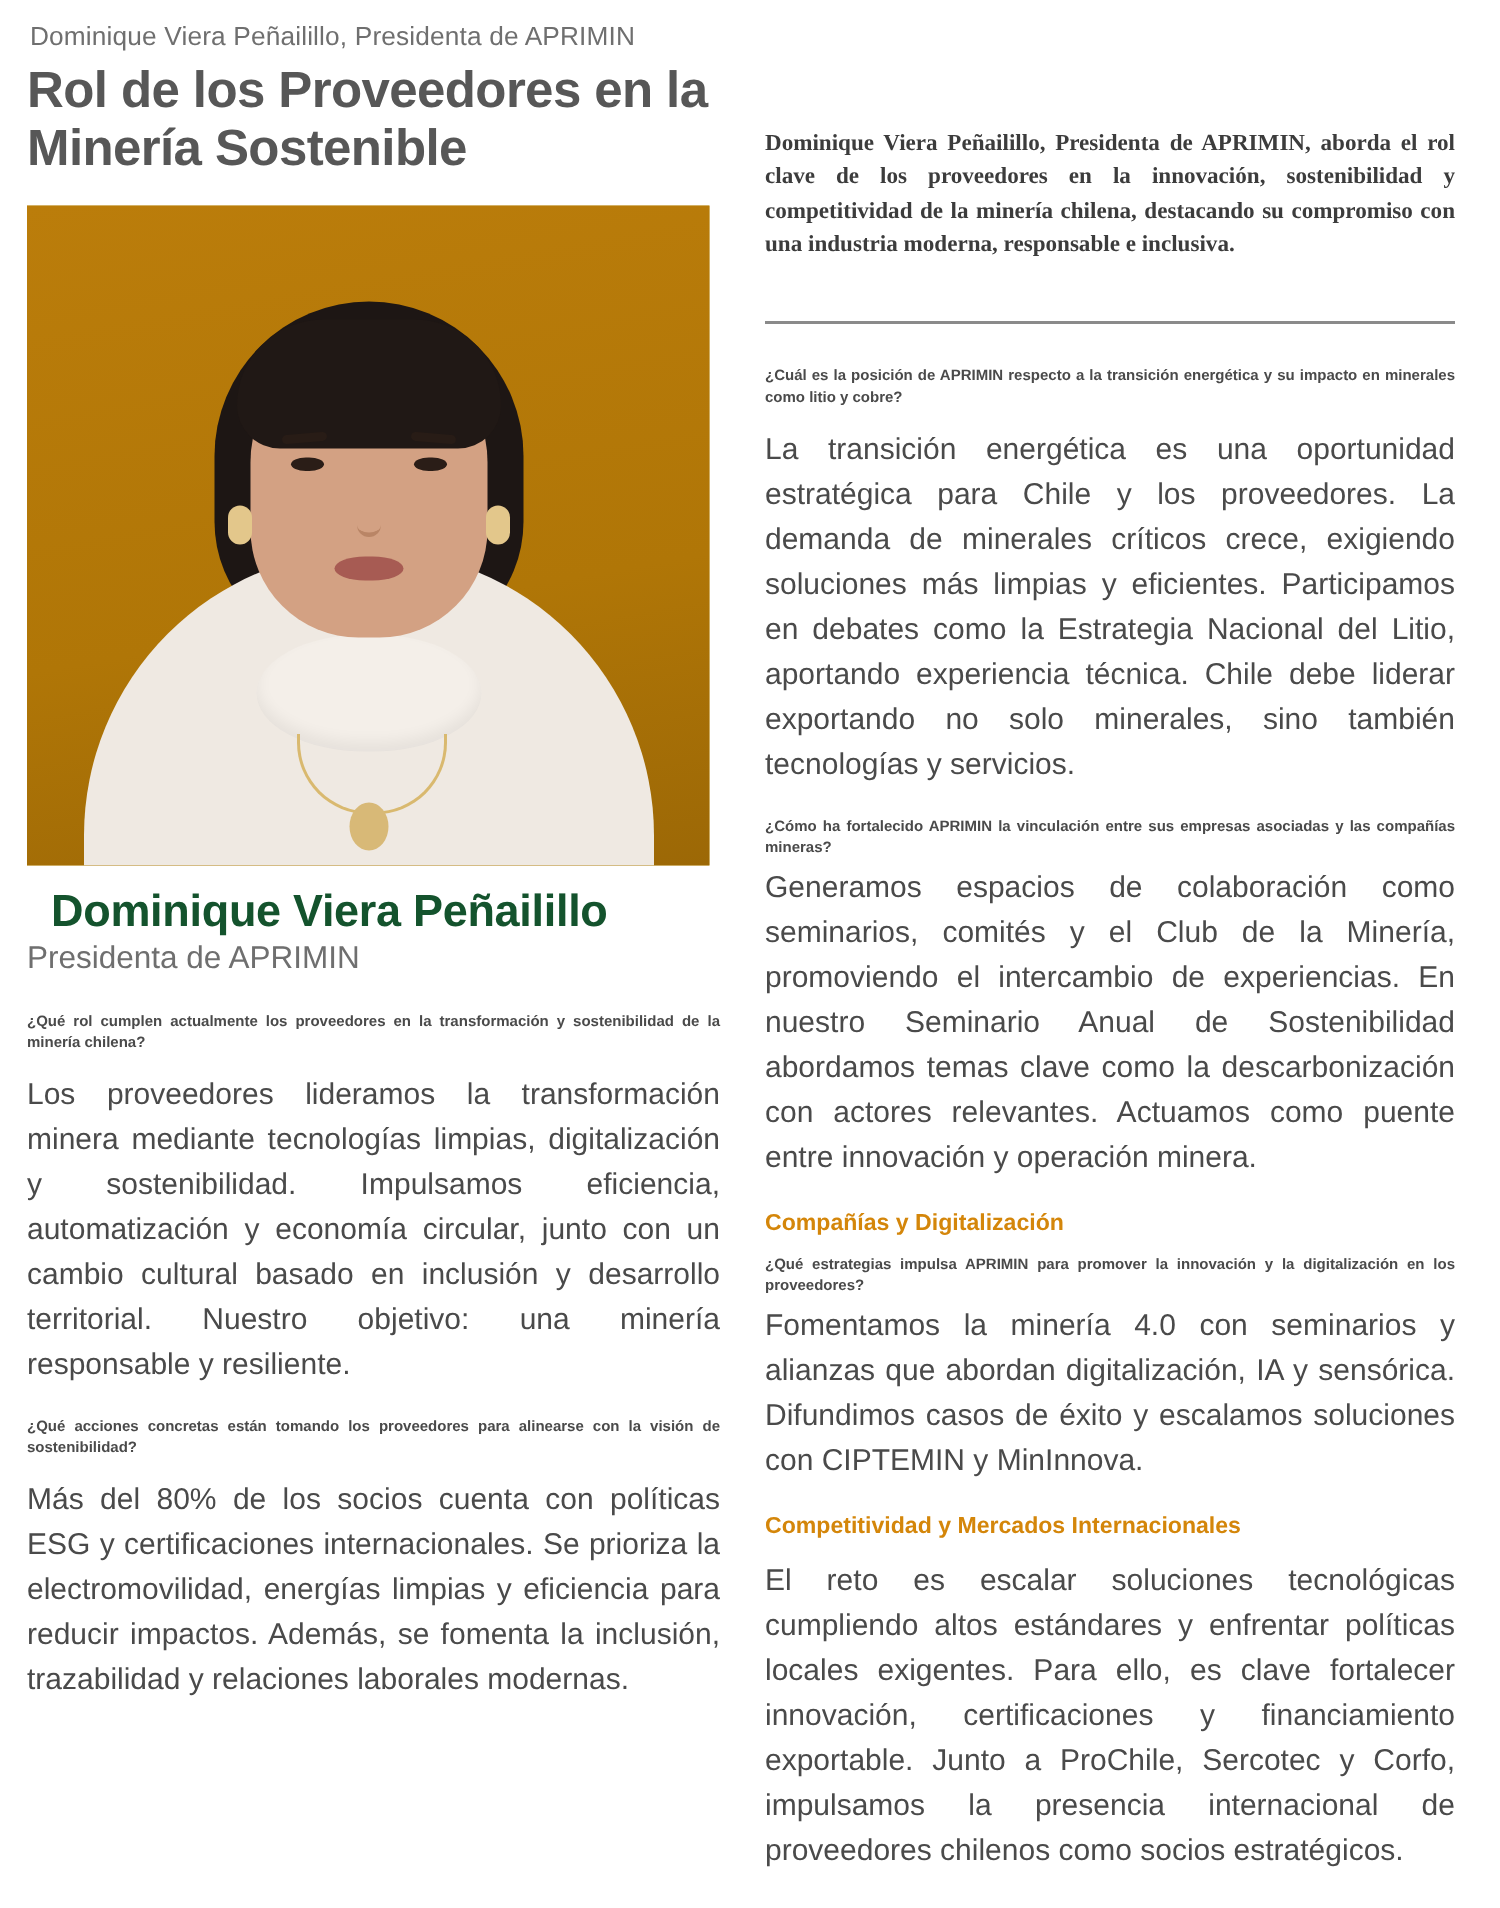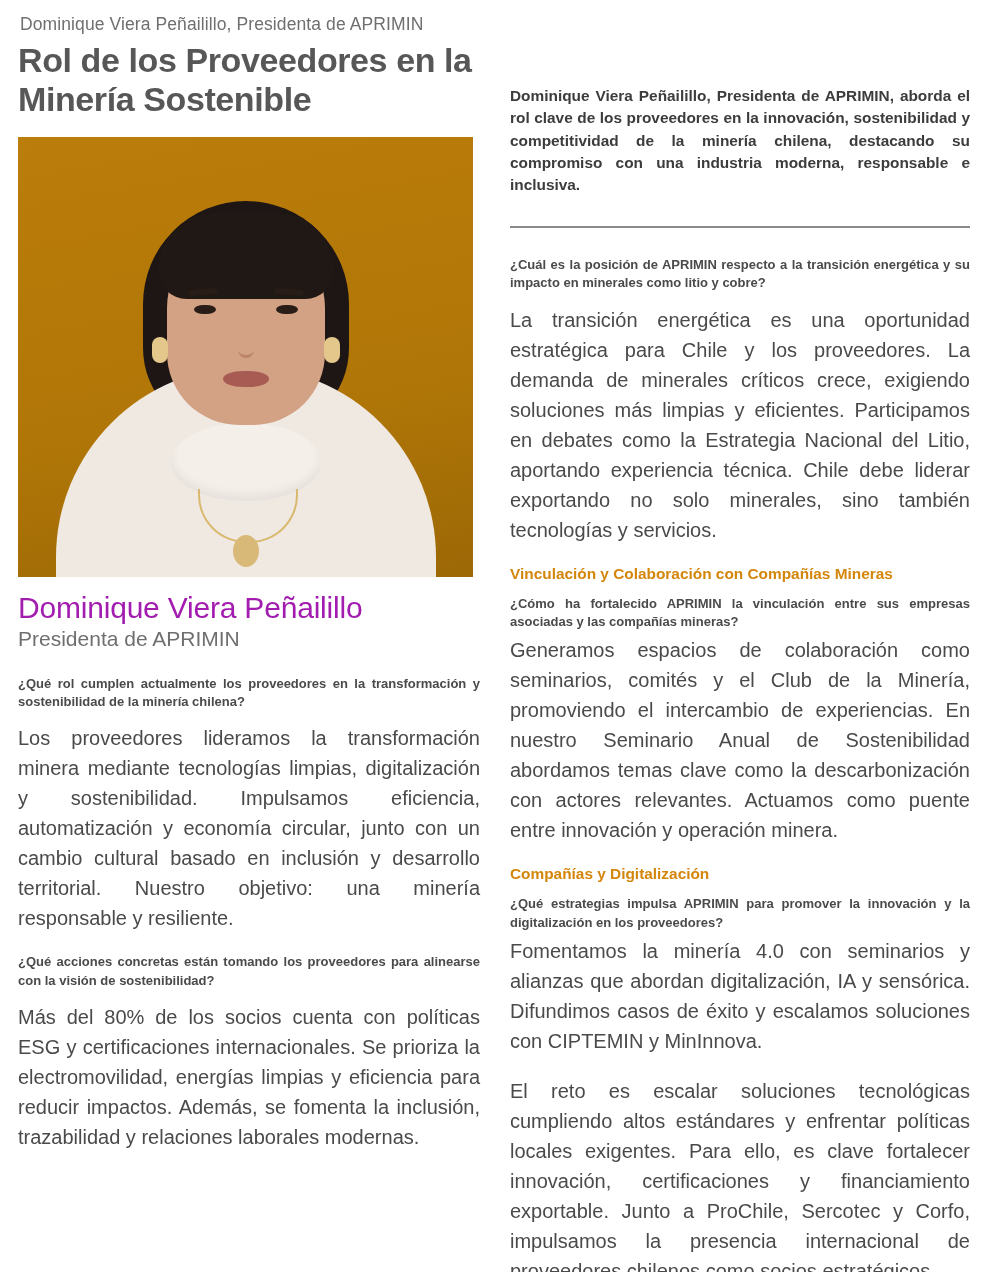--- a/index.html
+++ b/index.html
@@ -192,52 +192,53 @@
     left: 50%;
     top: 398px;
     width: 26px;
     height: 32px;
     margin-left: -13px;
     background: #d8b977;
     border-radius: 13px / 16px;
   }
   .name {
     font-size: 30px;
-    font-weight: 400;
-    color: #a21caf;
-    margin: 2px 0 2px 0;
+    font-weight: 700;
+    color: #14532d;
+    margin: 2px 0 2px 16px;
     letter-spacing: -0.2px;
   }
   .role {
     font-size: 21px;
     color: #6f6f6f;
     margin: 0 0 24px 0;
   }
   .q {
-    font-size: 13px;
+    font-size: 10px;
     font-weight: 700;
     color: #4a4a4a;
     line-height: 1.42;
     margin: 0 0 12px 0;
     text-align: justify;
   }
   .a {
     font-size: 20px;
     color: #4a4a4a;
     line-height: 1.5;
     margin: 0 0 20px 0;
     text-align: justify;
   }
   .lead {
     font-size: 15.4px;
     font-weight: 700;
     color: #3c3c3c;
     line-height: 1.45;
     text-align: justify;
-    margin: 0 0 29px 0;
+    margin: 0 0 40px 0;
+    font-family: Liberation Serif, serif;
   }
   .rule {
     height: 2px;
     background: #8a8a8a;
     margin: 8px 0 28px 0;
   }
   .section-title {
     font-size: 15.4px;
     font-weight: 700;
     color: #d4860a;
@@ -291,26 +292,26 @@
 
     <div class="col-right">
 
       <div class="lead">Dominique Viera Peñailillo, Presidenta de APRIMIN, aborda el rol clave de los proveedores en la innovación, sostenibilidad y competitividad de la minería chilena, destacando su compromiso con una industria moderna, responsable e inclusiva.</div>
 
       <div class="rule"></div>
 
       <div class="q">¿Cuál es la posición de APRIMIN respecto a la transición energética y su impacto en minerales como litio y cobre?</div>
       <div class="a">La transición energética es una oportunidad estratégica para Chile y los proveedores. La demanda de minerales críticos crece, exigiendo soluciones más limpias y eficientes. Participamos en debates como la Estrategia Nacional del Litio, aportando experiencia técnica. Chile debe liderar exportando no solo minerales, sino también tecnologías y servicios.</div>
 
-      <div class="section-title">Vinculación y Colaboración con Compañías Mineras</div>
       <div class="q tight">¿Cómo ha fortalecido APRIMIN la vinculación entre sus empresas asociadas y las compañías mineras?</div>
       <div class="a">Generamos espacios de colaboración como seminarios, comités y el Club de la Minería, promoviendo el intercambio de experiencias. En nuestro Seminario Anual de Sostenibilidad abordamos temas clave como la descarbonización con actores relevantes. Actuamos como puente entre innovación y operación minera.</div>
 
       <div class="section-title">Compañías y Digitalización</div>
       <div class="q tight">¿Qué estrategias impulsa APRIMIN para promover la innovación y la digitalización en los proveedores?</div>
       <div class="a">Fomentamos la minería 4.0 con seminarios y alianzas que abordan digitalización, IA y sensórica. Difundimos casos de éxito y escalamos soluciones con CIPTEMIN y MinInnova.</div>
 
+      <div class="section-title">Competitividad y Mercados Internacionales</div>
       <div class="a">El reto es escalar soluciones tecnológicas cumpliendo altos estándares y enfrentar políticas locales exigentes. Para ello, es clave fortalecer innovación, certificaciones y financiamiento exportable. Junto a ProChile, Sercotec y Corfo, impulsamos la presencia internacional de proveedores chilenos como socios estratégicos.</div>
 
     </div>
 
   </div>
 </div>
 
 </body></html>

